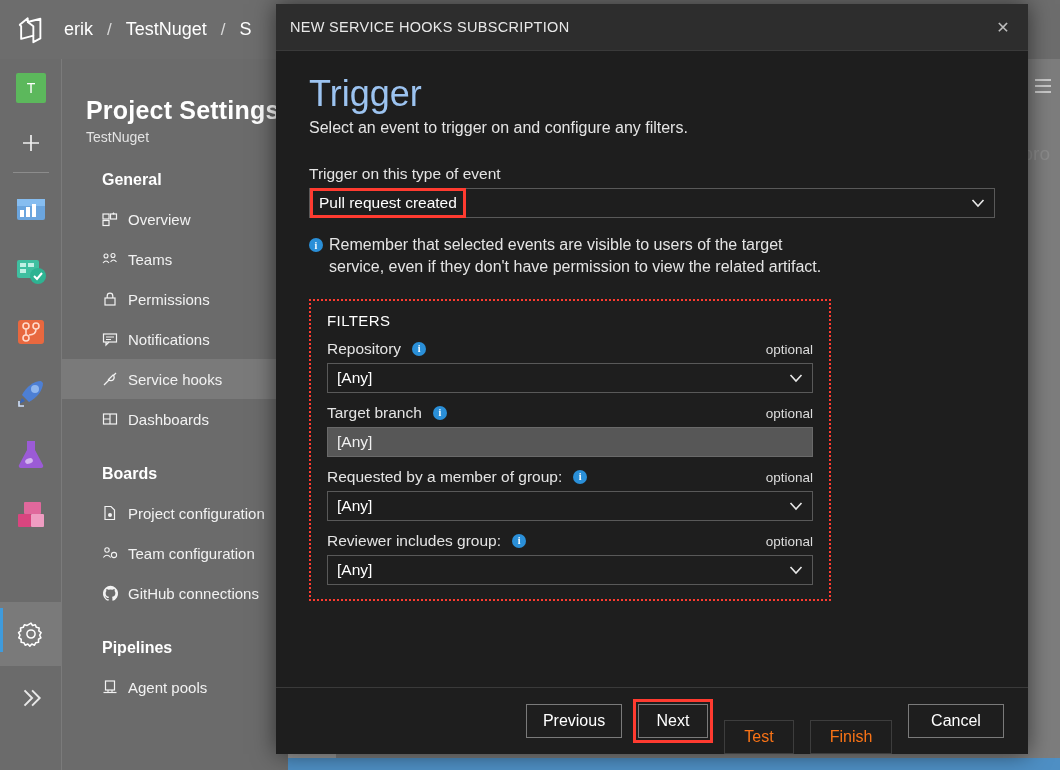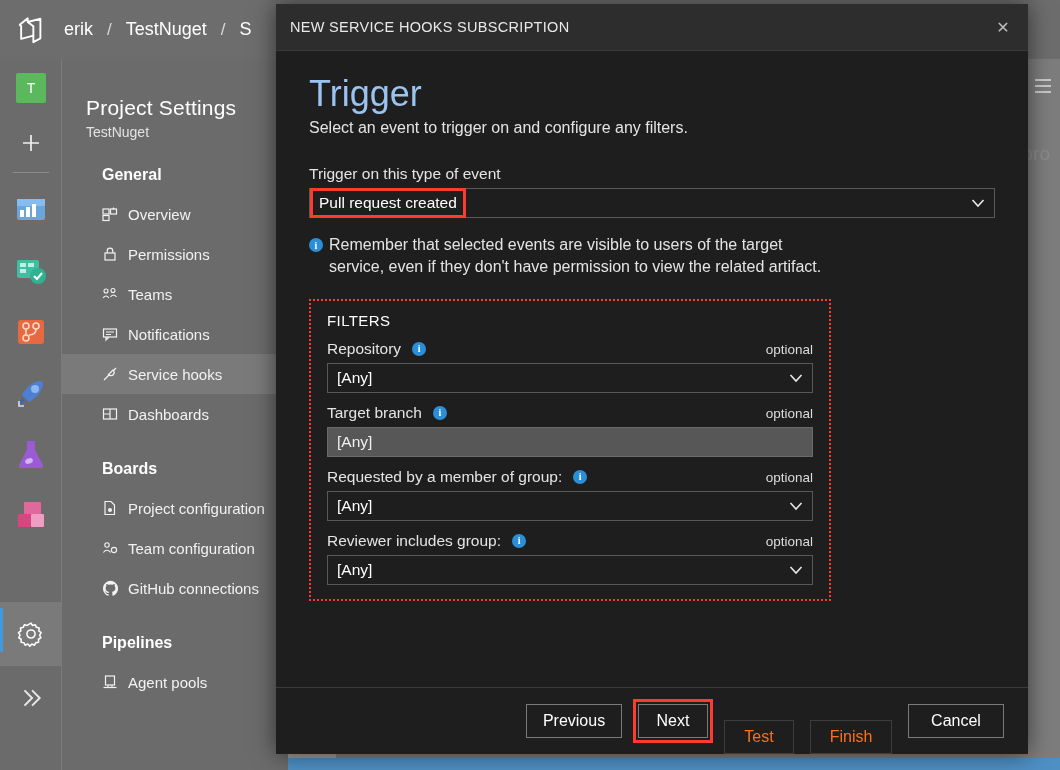--- a/index.html
+++ b/index.html
@@ -32,21 +32,21 @@
     font-size: 14px; border-radius: 2px;
   }
   .rail-div { width: 36px; height: 1px; background: #8c8c8c; margin: 3px auto 6px auto; }
   .rail-sel { position: absolute; left: 0; top: 6px; width: 3px; height: 44px; background: #3f9bdc; }
   .rail-active-bg { background: #7a7a7a; }
 
   .app-side {
     position: absolute; left: 62px; top: 59px; width: 226px; height: 711px;
     background: #6b6b6b; color: #fff;
   }
-  .ps-title { font-size: 21px; font-weight: normal; color: #ffffff; padding: 37px 0 0 24px; letter-spacing: .2px; }
+  .ps-title { font-size: 25px; font-weight: bold; color: #ffffff; padding: 37px 0 0 24px; letter-spacing: .2px; }
   .ps-sub { font-size: 14px; color: #e3e3e3; padding: 4px 0 0 24px; }
   .nav-group { font-size: 16px; font-weight: bold; color: #ffffff; padding: 26px 0 10px 40px; }
   .nav-item {
     display: flex; align-items: center; height: 40px; padding-left: 40px;
     font-size: 15px; color: #f2f2f2; white-space: nowrap;
   }
   .nav-item.sel { background: #7a7a7a; }
   .nav-ico { width: 26px; flex: 0 0 26px; display: flex; align-items: center; }
 
   .app-main {
@@ -232,36 +232,36 @@
             <rect x="8.5" y="3" width="6" height="5" fill="none" stroke="#f2f2f2" stroke-width="1.2"></rect>
             <rect x="1" y="9.5" width="6" height="5" fill="none" stroke="#f2f2f2" stroke-width="1.2"></rect>
             <path d="M11.5 1.5 v2 M10.5 2.5 h2" stroke="#f2f2f2" stroke-width="1.1"></path>
           </svg>
       </span>
       <span>Overview</span>
     </div>
     <div class="nav-item">
       <span class="nav-ico">
         <svg width="16" height="16" viewBox="0 0 16 16">
-            <rect x="3" y="7" width="10" height="7" fill="none" stroke="#f2f2f2" stroke-width="1.2"></rect>
-            <path d="M5.2 7 V5 a2.8 2.8 0 0 1 5.6 0 V7" fill="none" stroke="#f2f2f2" stroke-width="1.2"></path>
-          </svg>
-      </span>
-      <span>Permissions</span>
-    </div>
-    <div class="nav-item">
-      <span class="nav-ico">
-        <svg width="16" height="16" viewBox="0 0 16 16">
             <circle cx="4" cy="5" r="2" fill="none" stroke="#f2f2f2" stroke-width="1.1"></circle>
             <circle cx="11" cy="4.5" r="2" fill="none" stroke="#f2f2f2" stroke-width="1.1"></circle>
             <path d="M1 12 q3 -4 6 0" fill="none" stroke="#f2f2f2" stroke-width="1.1"></path>
             <path d="M8.5 11 q3 -4 6 0" fill="none" stroke="#f2f2f2" stroke-width="1.1"></path>
           </svg>
       </span>
       <span>Teams</span>
+    </div>
+    <div class="nav-item">
+      <span class="nav-ico">
+        <svg width="16" height="16" viewBox="0 0 16 16">
+            <rect x="3" y="7" width="10" height="7" fill="none" stroke="#f2f2f2" stroke-width="1.2"></rect>
+            <path d="M5.2 7 V5 a2.8 2.8 0 0 1 5.6 0 V7" fill="none" stroke="#f2f2f2" stroke-width="1.2"></path>
+          </svg>
+      </span>
+      <span>Permissions</span>
     </div>
     <div class="nav-item">
       <span class="nav-ico">
         <svg width="16" height="16" viewBox="0 0 16 16">
             <rect x="1.5" y="3" width="13" height="8" fill="none" stroke="#f2f2f2" stroke-width="1.2"></rect>
             <path d="M4 11 v3 l3 -3" fill="none" stroke="#f2f2f2" stroke-width="1.2"></path>
             <path d="M4 6 h8 M4 8.5 h5" stroke="#f2f2f2" stroke-width="1.1"></path>
           </svg>
       </span>
       <span>Notifications</span>

